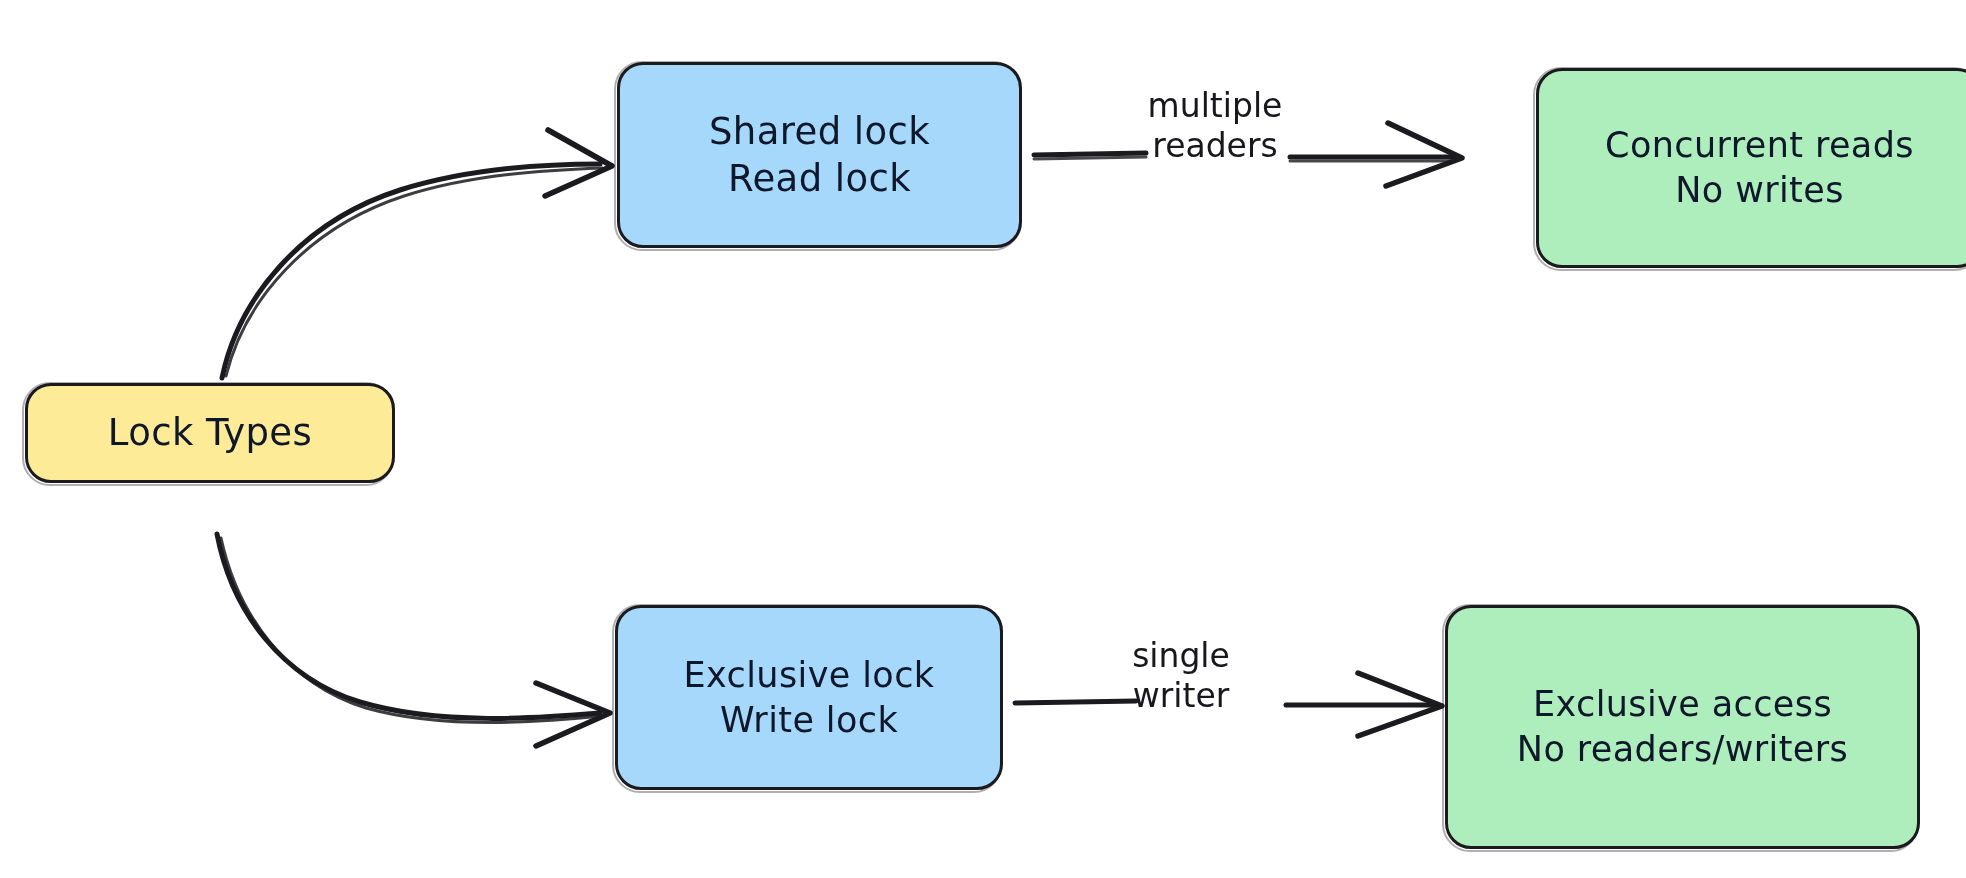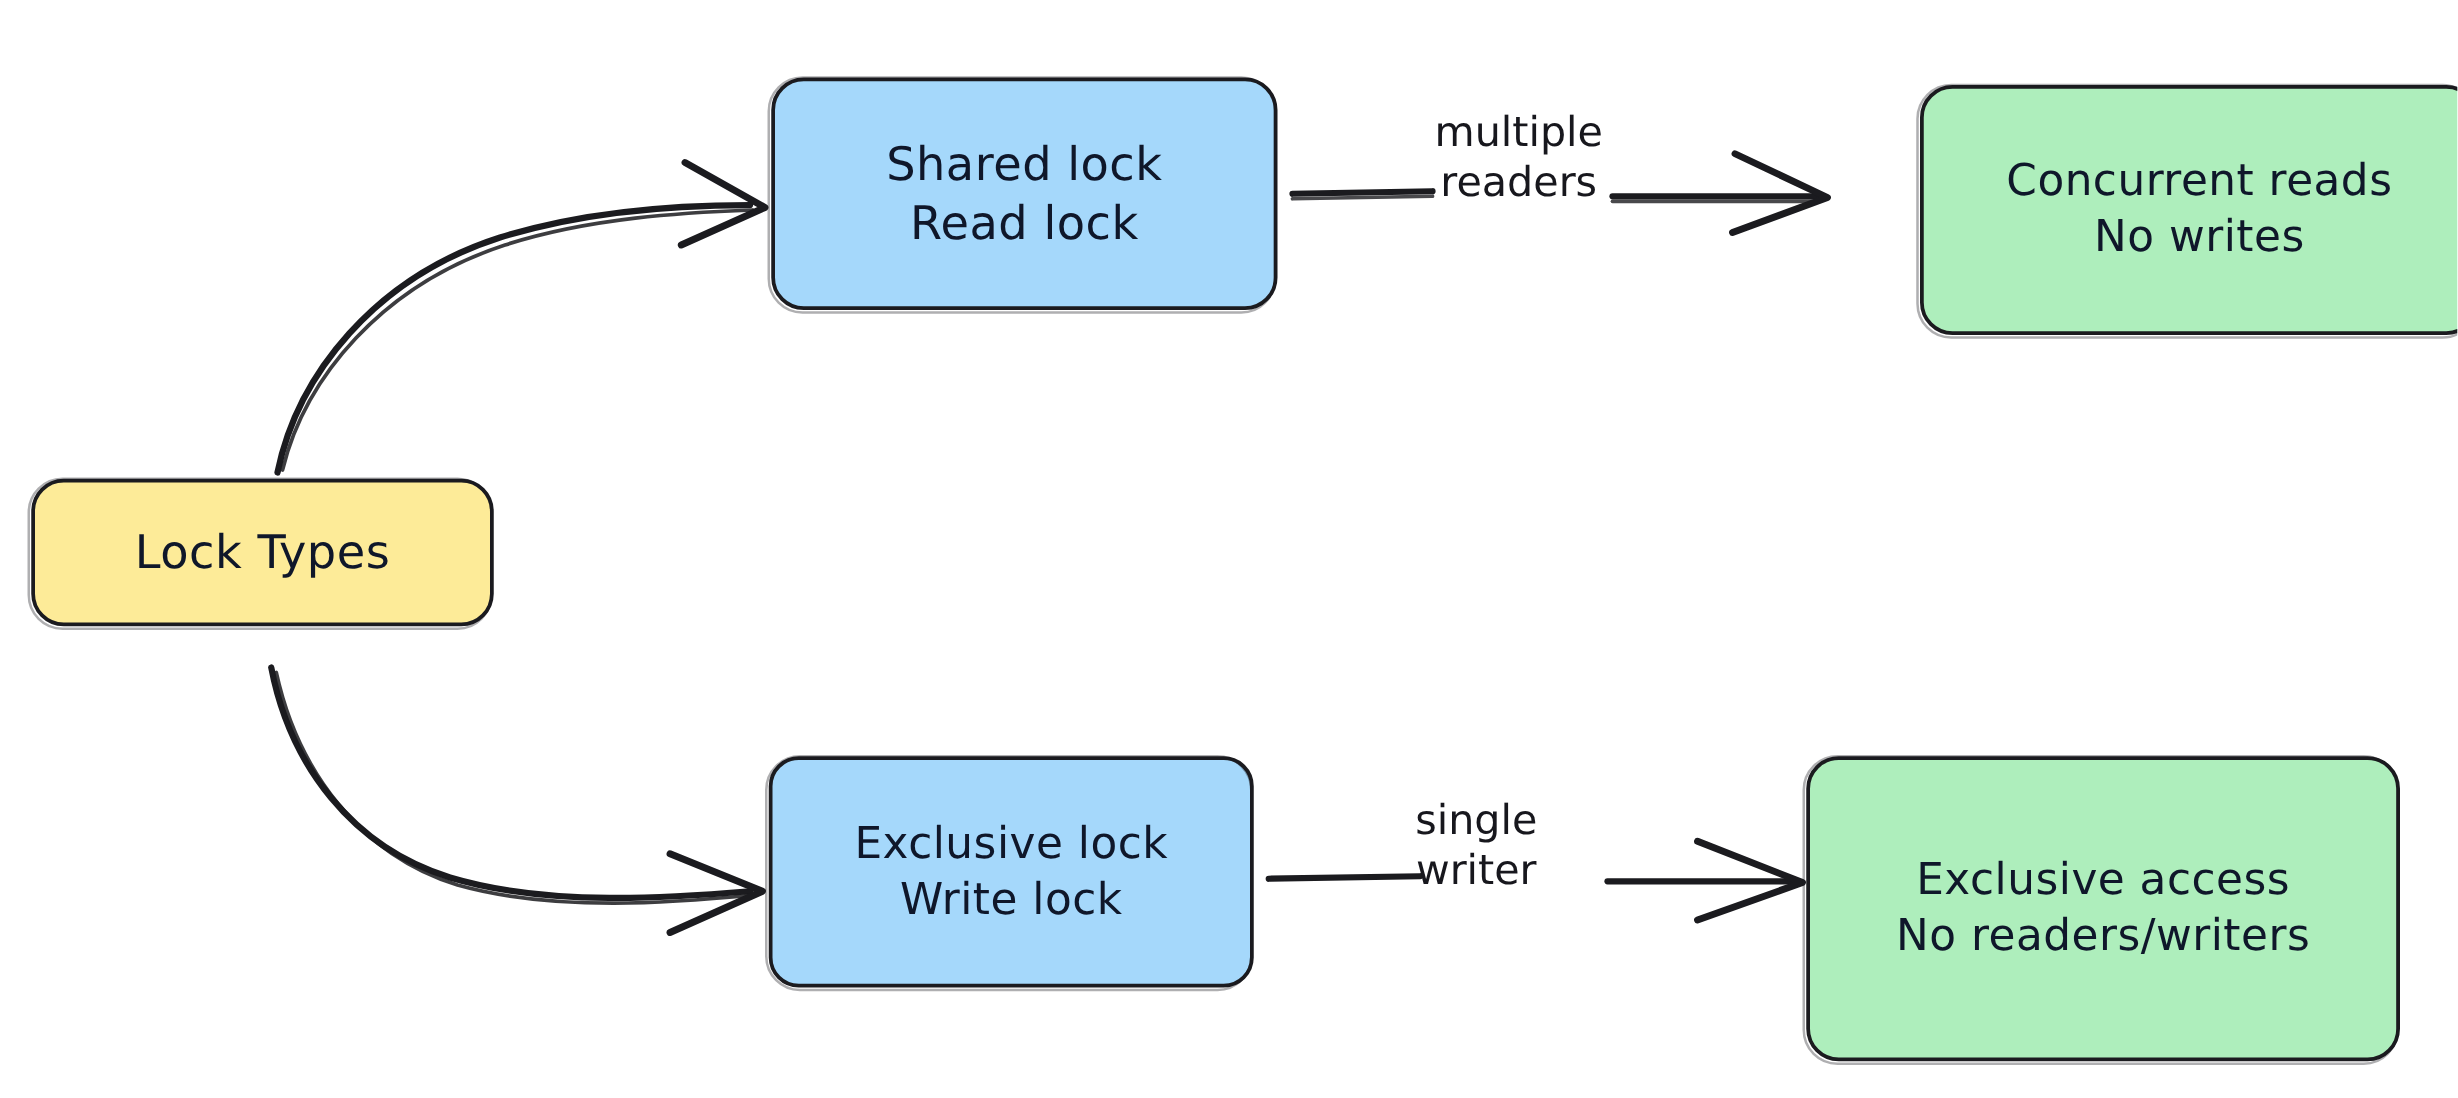--- a/index.html
+++ b/index.html
@@ -51,34 +51,33 @@
     position: absolute;
     left: -6px;
     top: -4px;
     right: -2px;
     bottom: -6px;
     border: 2px solid rgba(27,27,31,0.35);
     border-radius: 28px;
     pointer-events: none;
   }
   .node-root {
-    left: 25px; top: 383px; width: 370px; height: 118px;
+    left: 25px; top: 383px; width: 370px; height: 100px;
     background: #fdeb98;
     font-size: 37px;
   }
   .node-shared {
     left: 617px; top: 62px; width: 405px; height: 186px;
     background: #a5d8fb;
     font-size: 37px;
   }
   .node-exclusive {
     left: 615px; top: 605px; width: 388px; height: 185px;
     background: #a5d8fb;
     font-size: 35px;
-    border-radius: 24px;
   }
   .node-reads {
     left: 1536px; top: 68px; width: 447px; height: 200px;
     background: #aeeebc;
     font-size: 35px;
   }
   .node-access {
     left: 1445px; top: 605px; width: 475px; height: 244px;
     background: #aeeebc;
     font-size: 35px;

